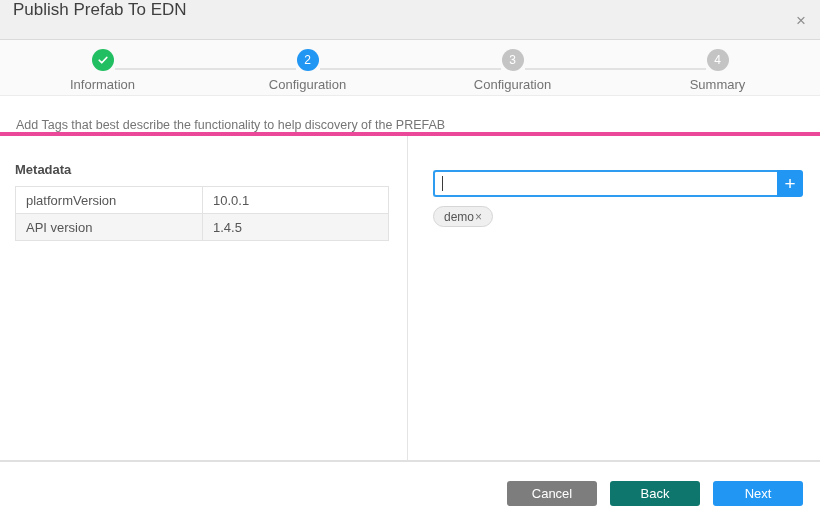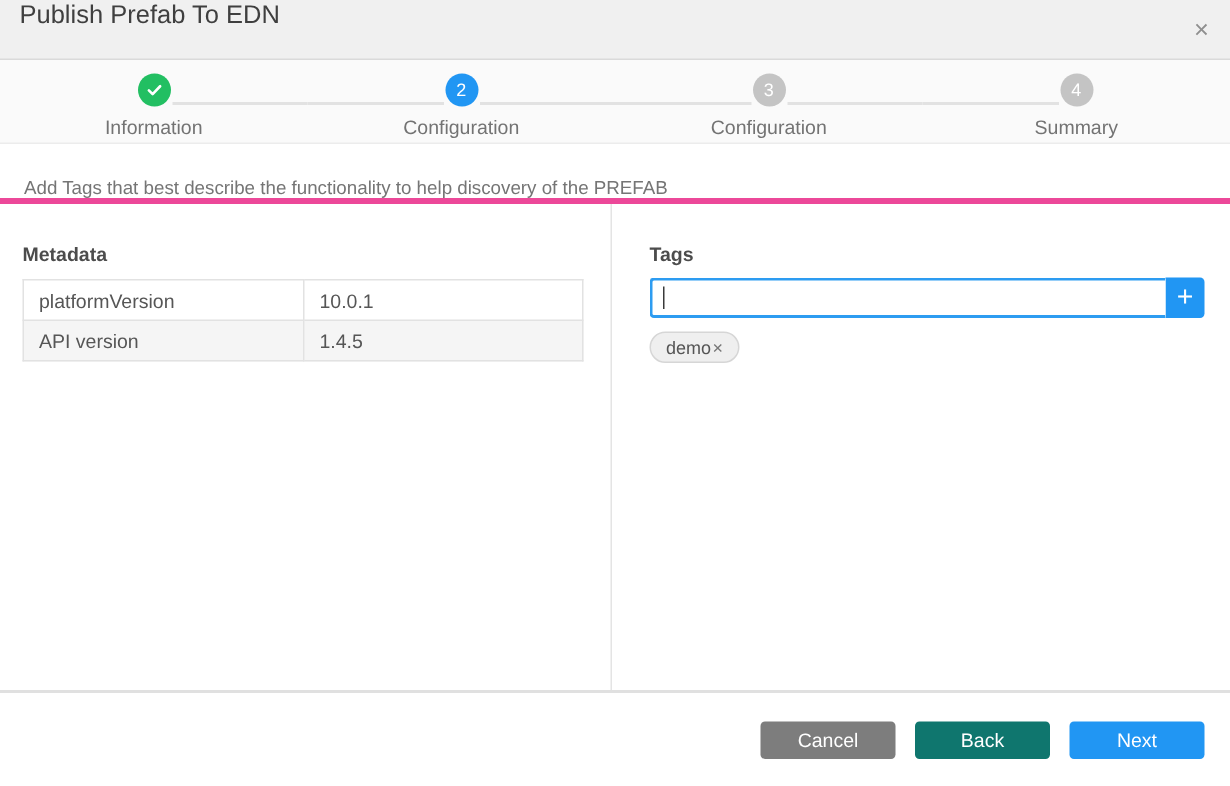--- a/index.html
+++ b/index.html
@@ -121,21 +121,20 @@
           </tr>
           <tr class="alt">
             <td class="key">API version</td>
             <td>1.4.5</td>
           </tr>
         </tbody>
       </table>
     </div>
 
     <div class="right-panel">
-      <div class="panel-heading">Tags</div>
       <div class="tag-input-group">
         <div class="tag-input-wrap">
           <input class="tag-input" type="text" value="" style="">
           <div class="caret"></div>
         </div>
         <button class="add-btn">
           <span>+</span>
         </button>
       </div>
       <div class="chips-row">

